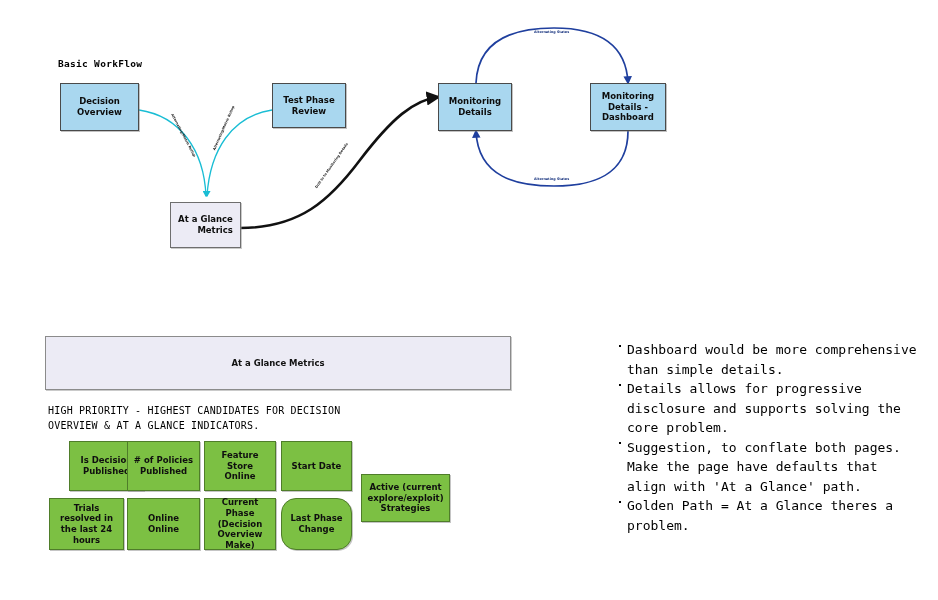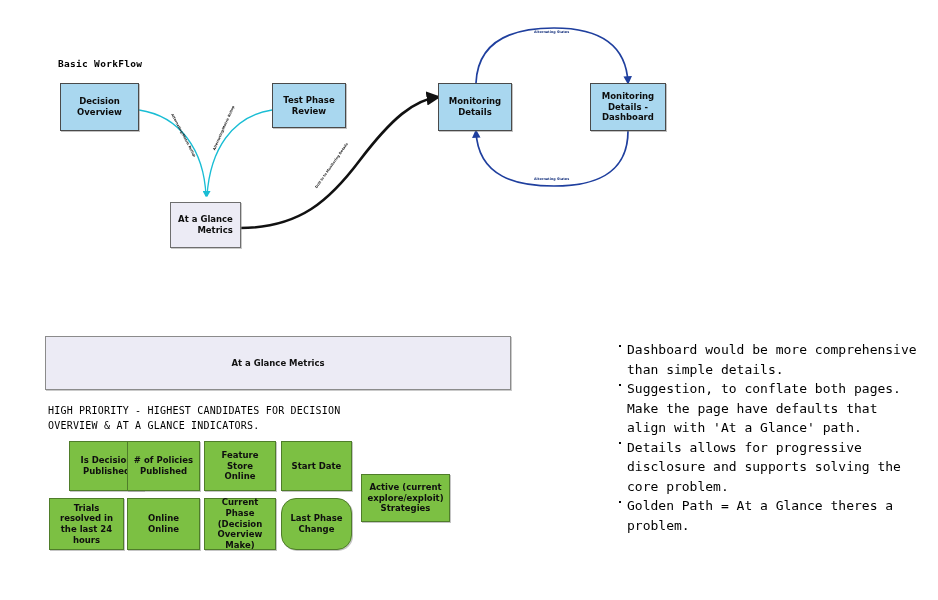--- a/index.html
+++ b/index.html
@@ -239,22 +239,22 @@
 <div class="node node-green" style="left:361px; top:474px; width:89px; height:48px;">Active (current
 explore/exploit)
 Strategies</div>
 
 <div id="notes">
   <ul>
     <li>
       <span>Dashboard would be more comprehensive than simple details.</span>
     </li>
     <li>
+      <span>Details allows for progressive disclosure and supports solving the core problem.</span>
+    </li>
+    <li>
       <span>Suggestion, to conflate both pages. Make the page have defaults that align with 'At a Glance' path.</span>
-    </li>
-    <li>
-      <span>Details allows for progressive disclosure and supports solving the core problem.</span>
     </li>
     <li>
       <span>Golden Path = At a Glance theres a problem.</span>
     </li>
   </ul>
 </div>
 
 </body></html>

